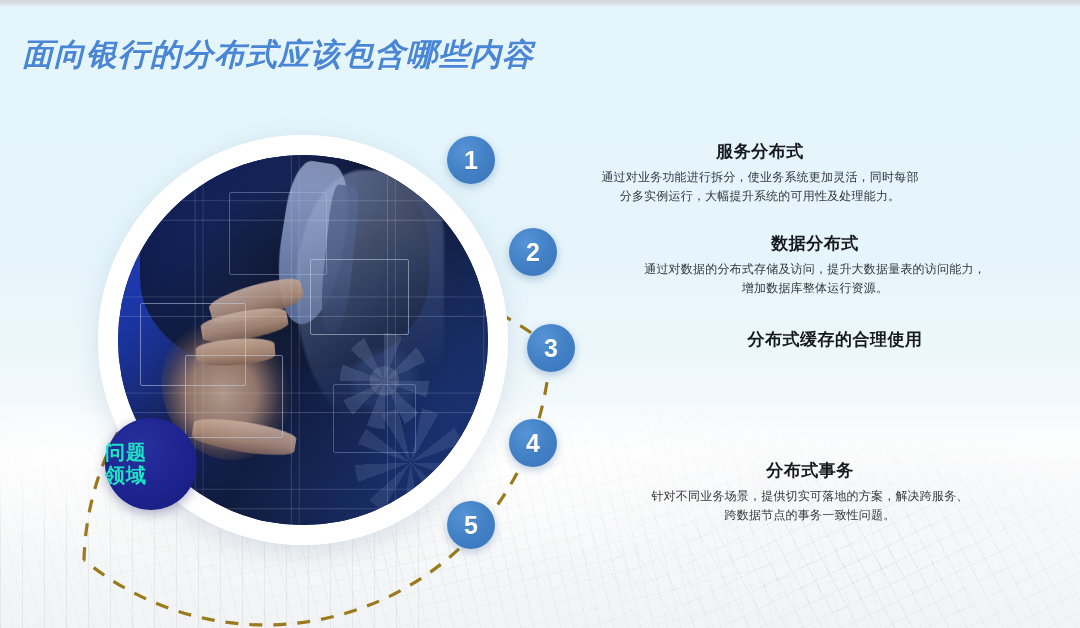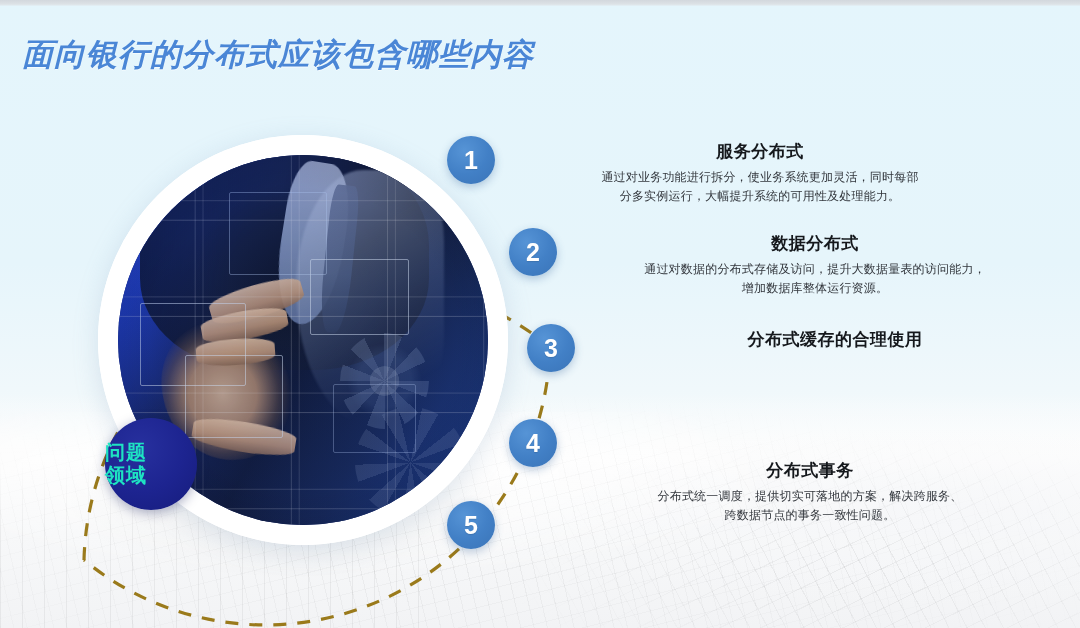--- a/index.html
+++ b/index.html
@@ -286,18 +286,18 @@
     <div class="item-desc">通过对数据的分布式存储及访问，提升大数据量表的访问能力，
 增加数据库整体运行资源。</div>
   </div>
 
   <div class="item-text" style="left:604px;top:328px;width:450px;margin-left:6px;">
     <div class="item-title">分布式缓存的合理使用</div>
   </div>
 
   <div class="item-text" style="left:580px;top:423px;width:460px;margin-top:36px;">
     <div class="item-title">分布式事务</div>
-    <div class="item-desc">分布式统一调度，提供切实可落地的方案，解决跨服务、
+    <div class="item-desc">针对不同业务场景，提供切实可落地的方案，解决跨服务、
 跨数据节点的事务一致性问题。</div>
   </div>
 
 
 </div>
 
 </body></html>

